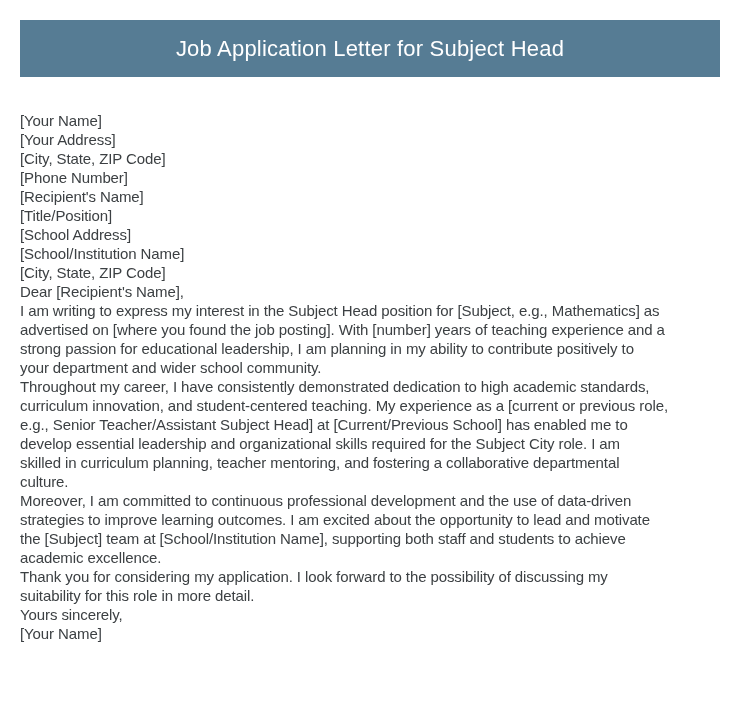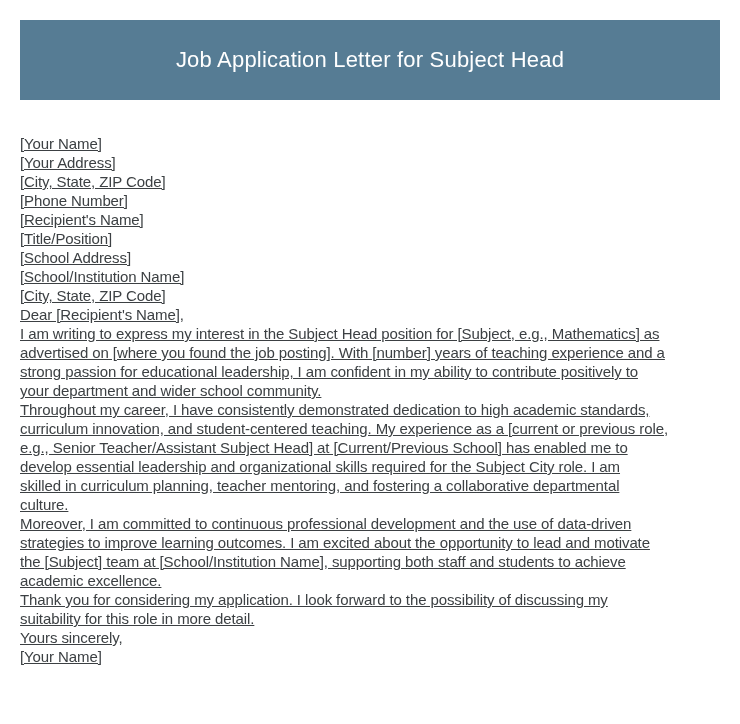--- a/index.html
+++ b/index.html
@@ -15,42 +15,42 @@
     background: var(--page-bg);
   }
   body {
     width: 740px;
     height: 724px;
     overflow: hidden;
     font-family: "Liberation Sans", sans-serif;
   }
   .banner {
     margin: 20px 20px 0 20px;
-    height: 80px;
+    height: 57px;
     background: var(--banner-bg);
     display: flex;
     align-items: center;
     justify-content: center;
   }
   .banner-title {
     margin: 0;
     font-size: 22px;
     font-weight: 400;
     letter-spacing: 0.2px;
     color: var(--banner-text);
   }
   .letter-body {
     margin: 34px 6px 0 20px;
     font-size: 15px;
     line-height: 19px;
     letter-spacing: -0.1px;
     color: var(--body-text);
   }
   .letter-block { margin: 0; padding: 0; }
-  .letter-line { white-space: pre; text-decoration: underline; }
+  .letter-line { white-space: pre; }
 </style>
 </head>
 <body>
 
 <div class="page">
   <div class="banner">
     <h1 class="banner-title">Job Application Letter for Subject Head</h1>
   </div>
   <div class="letter-body">
       <div class="letter-block">
@@ -65,21 +65,21 @@
         <div class="letter-line">[School Address]</div>
         <div class="letter-line">[School/Institution Name]</div>
         <div class="letter-line">[City, State, ZIP Code]</div>
       </div>
       <div class="letter-block">
         <div class="letter-line">Dear [Recipient's Name],</div>
       </div>
       <div class="letter-block">
         <div class="letter-line">I am writing to express my interest in the Subject Head position for [Subject, e.g., Mathematics] as</div>
         <div class="letter-line">advertised on [where you found the job posting]. With [number] years of teaching experience and a</div>
-        <div class="letter-line">strong passion for educational leadership, I am confident in my ability to contribute positively to</div>
+        <div class="letter-line">strong passion for educational leadership, I am planning in my ability to contribute positively to</div>
         <div class="letter-line">your department and wider school community.</div>
       </div>
       <div class="letter-block">
         <div class="letter-line">Throughout my career, I have consistently demonstrated dedication to high academic standards,</div>
         <div class="letter-line">curriculum innovation, and student-centered teaching. My experience as a [current or previous role,</div>
         <div class="letter-line">e.g., Senior Teacher/Assistant Subject Head] at [Current/Previous School] has enabled me to</div>
         <div class="letter-line">develop essential leadership and organizational skills required for the Subject City role. I am</div>
         <div class="letter-line">skilled in curriculum planning, teacher mentoring, and fostering a collaborative departmental</div>
         <div class="letter-line">culture.</div>
       </div>

